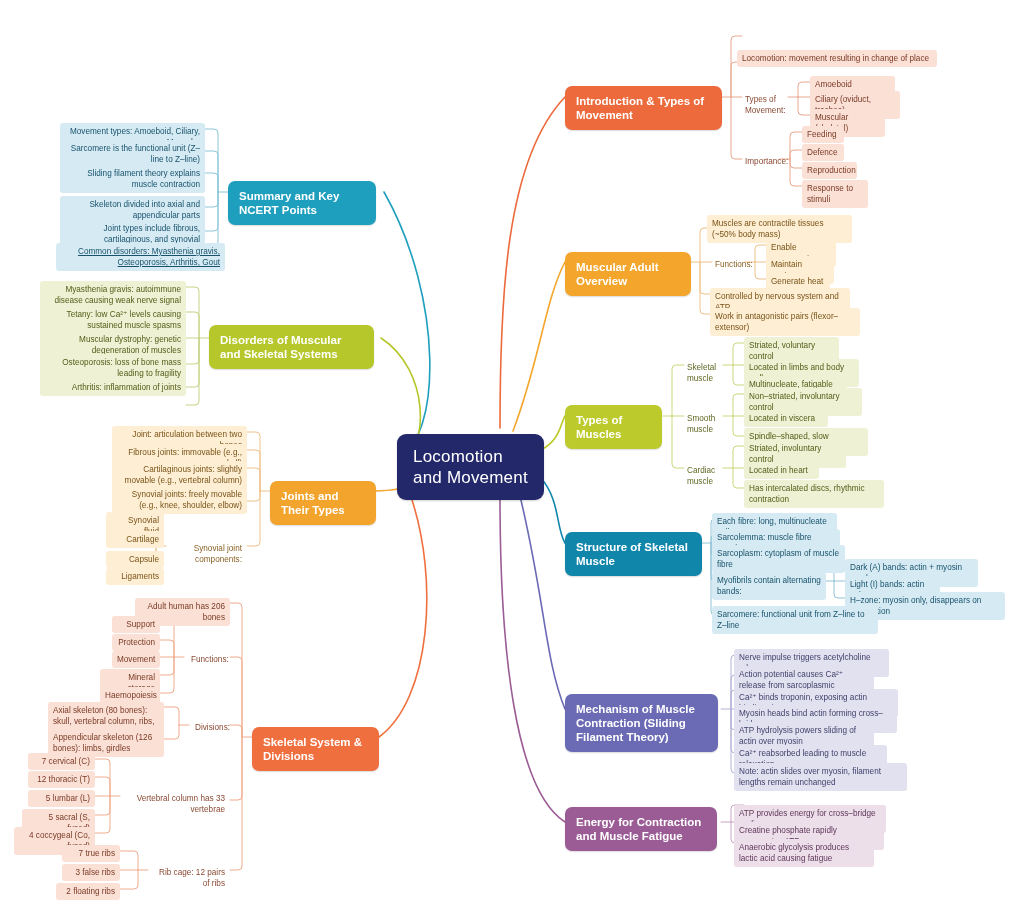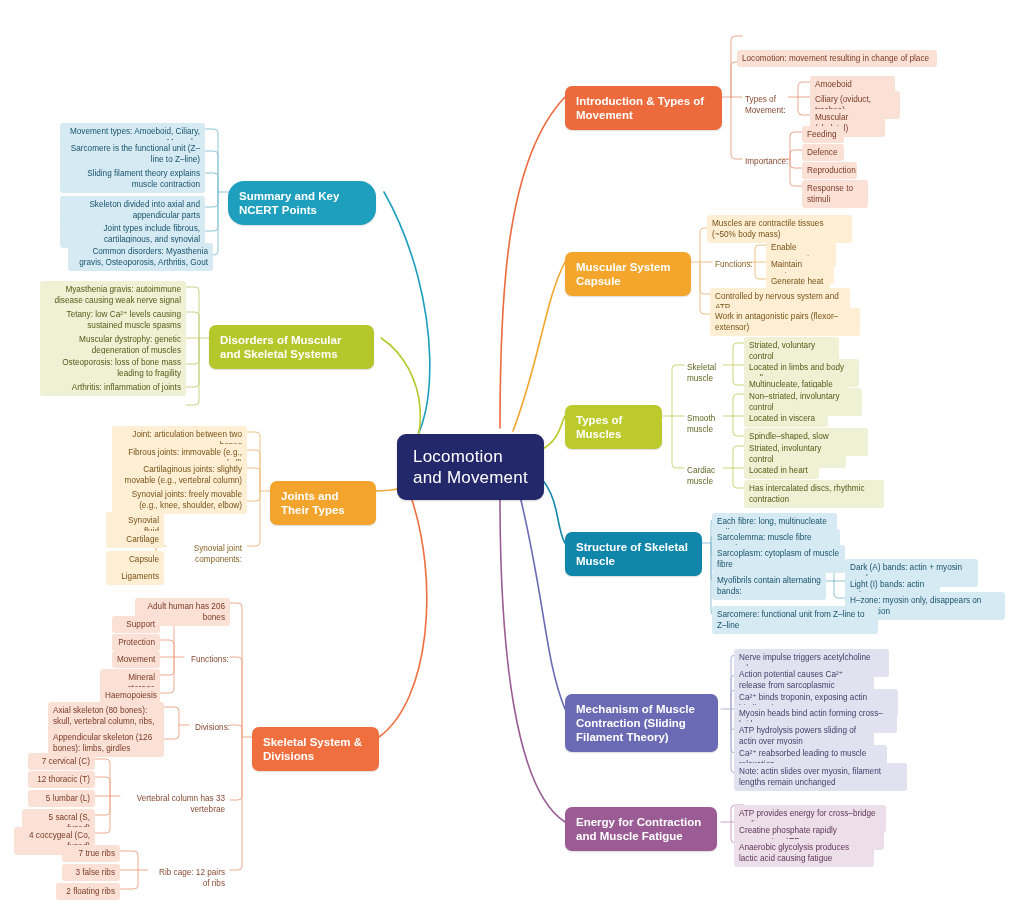--- a/index.html
+++ b/index.html
@@ -239,21 +239,21 @@
     <span>Defence</span>
     </div>
   <div class="node l3 t-orange" style="left:802px;top:162px;width:55px;">
     <span>Reproduction</span>
     </div>
   <div class="node l3 t-orange" style="left:802px;top:180px;width:66px;">
     <span>Response to stimuli</span>
     </div>
 
   <div class="node l1 c-amber" style="left:565px;top:252px;width:126px;">
-    <span>Muscular System Capsule</span>
+    <span>Muscular Adult Overview</span>
     </div>
   <div class="node l2 t-amber" style="left:707px;top:215px;width:145px;">
     <span>Muscles are contractile tissues (~50% body mass)</span>
     </div>
   <div class="node l2 t-amber bare" style="left:710px;top:256px;width:42px;">
     <span>Functions:</span>
     </div>
   <div class="node l3 t-amber" style="left:766px;top:239px;width:70px;">
     <span>Enable movement</span>
     </div>
@@ -369,39 +369,39 @@
   <div class="node l2 t-plum" style="left:734px;top:805px;width:152px;">
     <span>ATP provides energy for cross–bridge cycling</span>
     </div>
   <div class="node l2 t-plum" style="left:734px;top:822px;width:150px;">
     <span>Creatine phosphate rapidly regenerates ATP</span>
     </div>
   <div class="node l2 t-plum" style="left:734px;top:839px;width:140px;">
     <span>Anaerobic glycolysis produces lactic acid causing fatigue</span>
     </div>
 
-  <div class="node l1 c-teal2" style="left:228px;top:181px;width:148px;border-radius:16px;">
+  <div class="node l1 c-teal2" style="left:228px;top:181px;width:148px;">
     <span>Summary and Key NCERT Points</span>
     </div>
   <div class="node l2 t-teal ralign" style="left:60px;top:123px;width:145px;">
     <span>Movement types: Amoeboid, Ciliary, Muscular</span>
     </div>
   <div class="node l2 t-teal ralign" style="left:60px;top:165px;width:145px;">
     <span>Sliding filament theory explains muscle contraction</span>
     </div>
   <div class="node l2 t-teal ralign" style="left:60px;top:140px;width:145px;">
     <span>Sarcomere is the functional unit (Z–line to Z–line)</span>
     </div>
   <div class="node l2 t-teal ralign" style="left:60px;top:196px;width:145px;">
     <span>Skeleton divided into axial and appendicular parts</span>
     </div>
   <div class="node l2 t-teal ralign" style="left:60px;top:220px;width:145px;">
     <span>Joint types include fibrous, cartilaginous, and synovial</span>
     </div>
-  <div class="node l2 t-teal ralign" style="left:68px;top:243px;width:145px;">
+  <div class="node l2 t-teal ralign" style="left:56px;top:243px;width:169px;text-decoration:underline;">
     <span>Common disorders: Myasthenia gravis, Osteoporosis, Arthritis, Gout</span>
     </div>
 
   <div class="node l1 c-olive2" style="left:209px;top:325px;width:165px;">
     <span>Disorders of Muscular and Skeletal Systems</span>
     </div>
   <div class="node l2 t-olive ralign" style="left:40px;top:281px;width:146px;">
     <span>Myasthenia gravis: autoimmune disease causing weak nerve signal transmission</span>
     </div>
   <div class="node l2 t-olive ralign" style="left:40px;top:306px;width:146px;">

